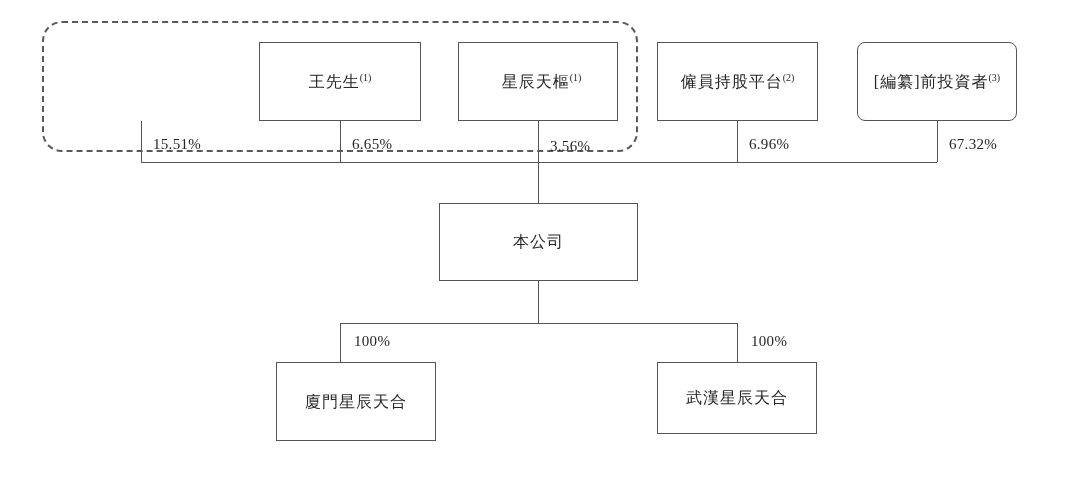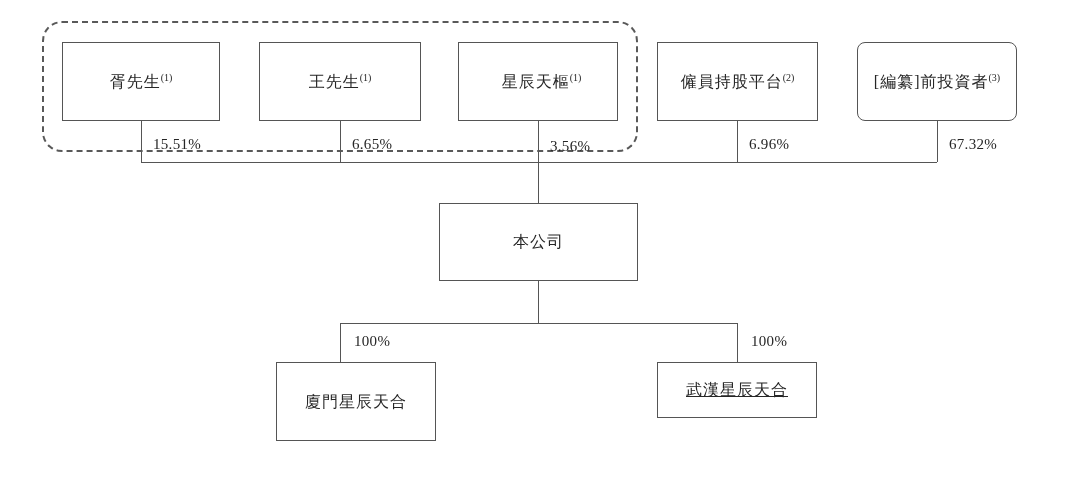--- a/index.html
+++ b/index.html
@@ -48,21 +48,21 @@
   }
   
   .b1 { left: 62px;  top: 42px; width: 158px; height: 79px; }
   .b2 { left: 259px; top: 42px; width: 162px; height: 79px; }
   .b3 { left: 458px; top: 42px; width: 160px; height: 79px; padding-left: 7px; }
   .b4 { left: 657px; top: 42px; width: 161px; height: 79px; align-items: center; }
   .b5 { left: 857px; top: 42px; width: 160px; height: 79px; border-radius: 8px; }
   
   .company { left: 439px; top: 203px; width: 199px; height: 78px; }
   .s1 { left: 260px; top: 362px; width: 160px; height: 79px; margin-left: 16px; }
-  .s2 { left: 657px; top: 362px; width: 160px; height: 56px; text-decoration: underline; }
+  .s2 { left: 657px; top: 362px; width: 160px; height: 72px; }
   
   .v1 { left: 141px; top: 121px; height: 41px; }
   .v2 { left: 340px; top: 121px; height: 41px; }
   .v3 { left: 538px; top: 121px; height: 82px; }
   .v4 { left: 737px; top: 121px; height: 41px; }
   .v5 { left: 937px; top: 121px; height: 41px; }
   .hmain  { left: 141px; top: 162px; width: 796px; }
   .vdown  { left: 538px; top: 281px; height: 42px; }
   .hsplit { left: 340px; top: 323px; width: 397px; }
   .vs1 { left: 340px; top: 323px; height: 39px; }
@@ -76,23 +76,20 @@
   .p100a { left: 354px; top: 333px; }
   .p100b { left: 751px; top: 333px; }
 </style>
 </head>
 <body>
 
 <div class="canvas">
 
   <div class="dashed-group"></div>
 
-  <div class="node b1">
-    <span><span>胥先生</span><sup>(1)</sup></span>
-  </div>
   <div class="node b2">
     <span><span>王先生</span><sup>(1)</sup></span>
   </div>
   <div class="node b3">
     <span><span>星辰天樞</span><sup>(1)</sup></span>
   </div>
   <div class="node b4">
     <span><span>僱員持股平台</span><sup>(2)</sup></span>
   </div>
   <div class="node b5">

